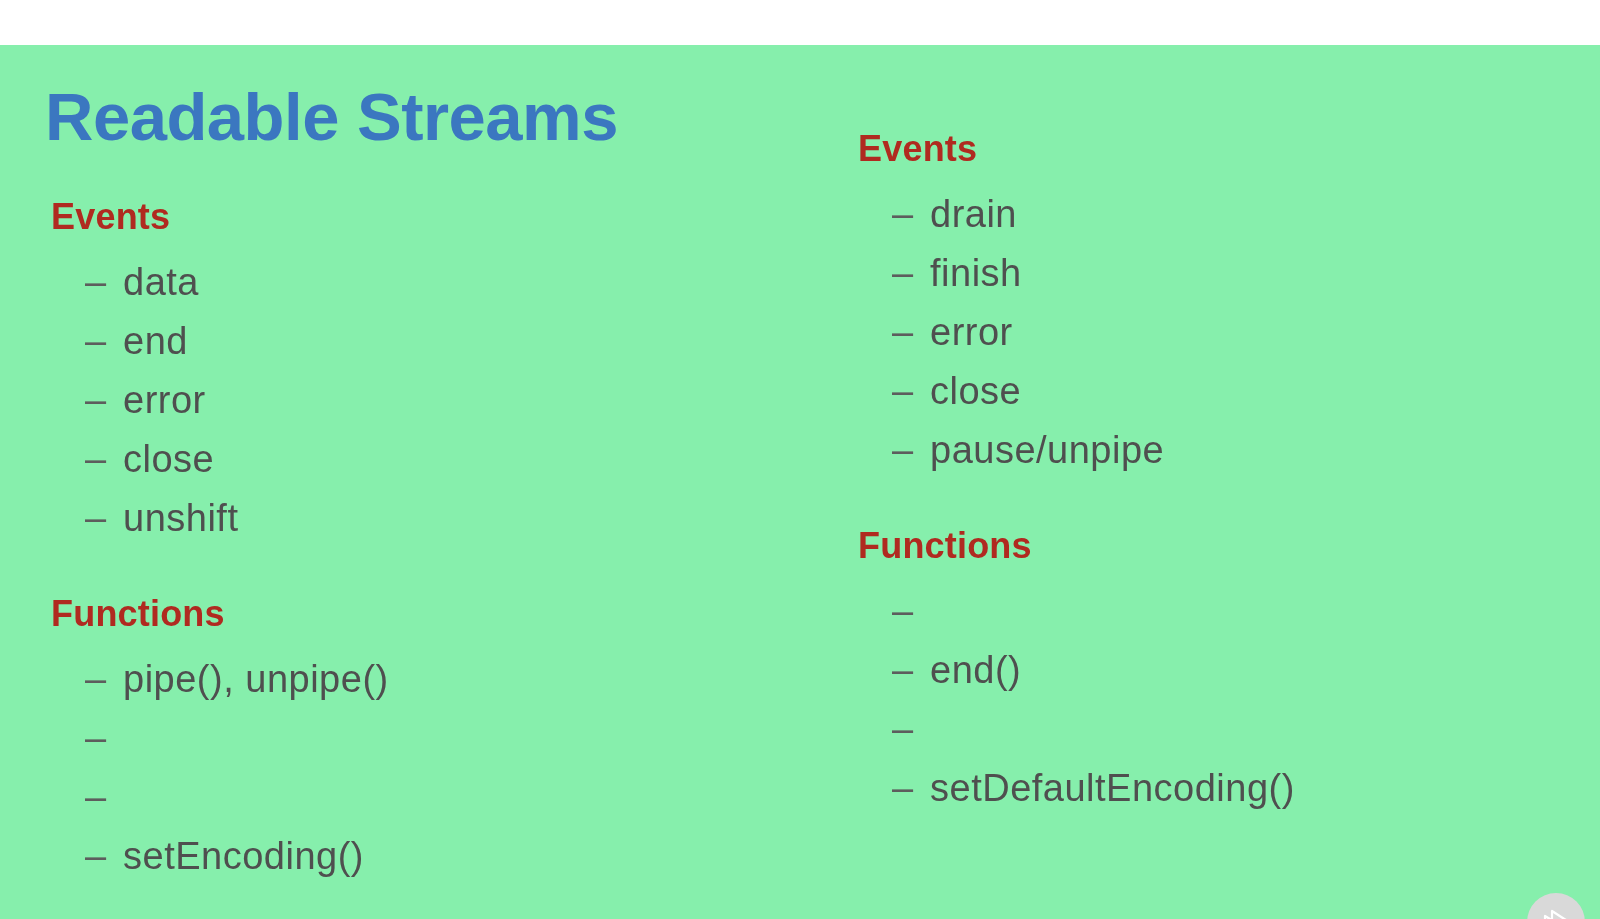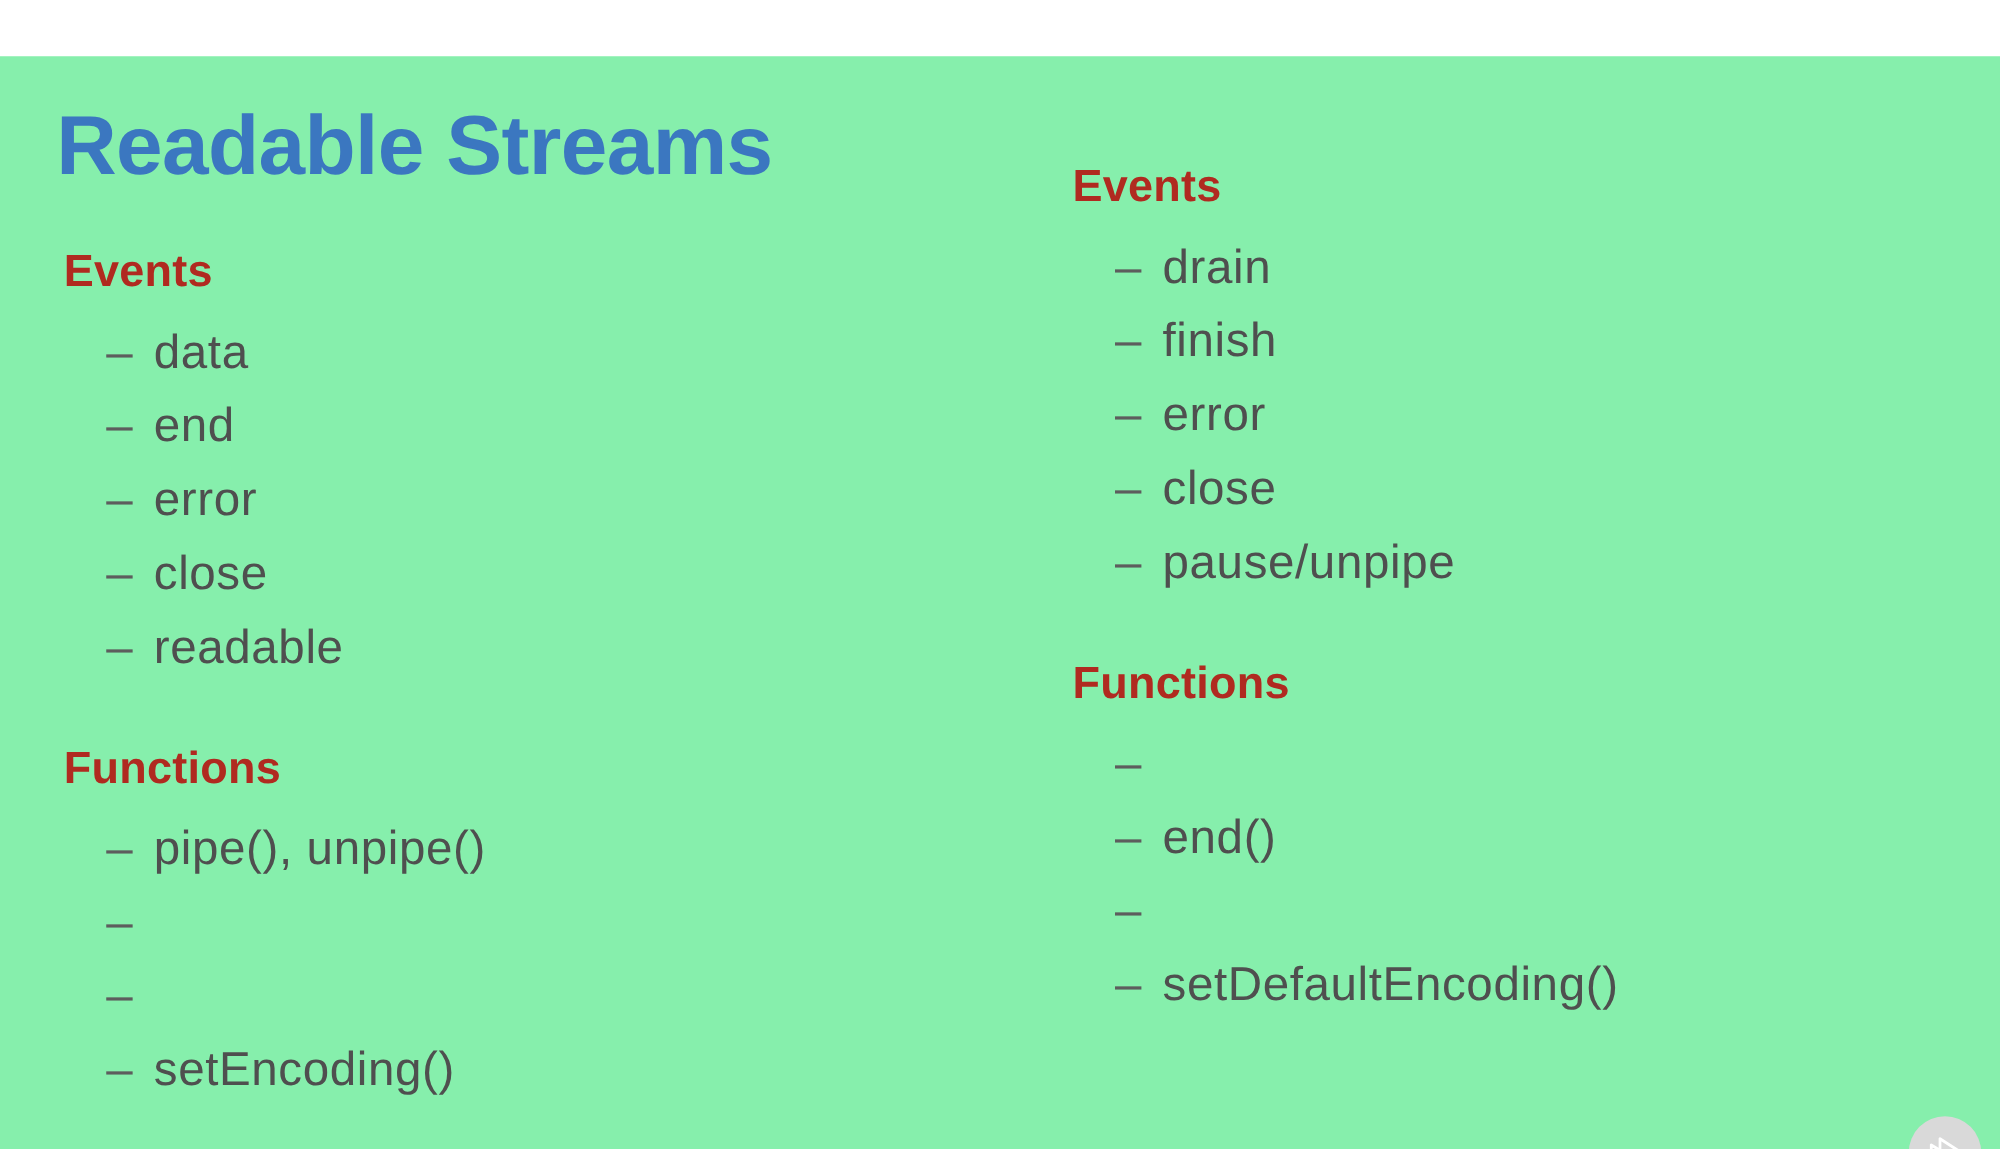--- a/index.html
+++ b/index.html
@@ -98,21 +98,21 @@
       <li>
           <span class="dash">–</span>
           <span>error</span>
         </li>
       <li>
           <span class="dash">–</span>
           <span>close</span>
         </li>
       <li>
           <span class="dash">–</span>
-          <span>readable</span>
+          <span>unshift</span>
         </li>
     </ul>
 
     <h2 class="section-heading">Functions</h2>
     <ul class="item-list">
       <li>
           <span class="dash">–</span>
           <span>pipe(), unpipe()</span>
         </li>
       <li>

